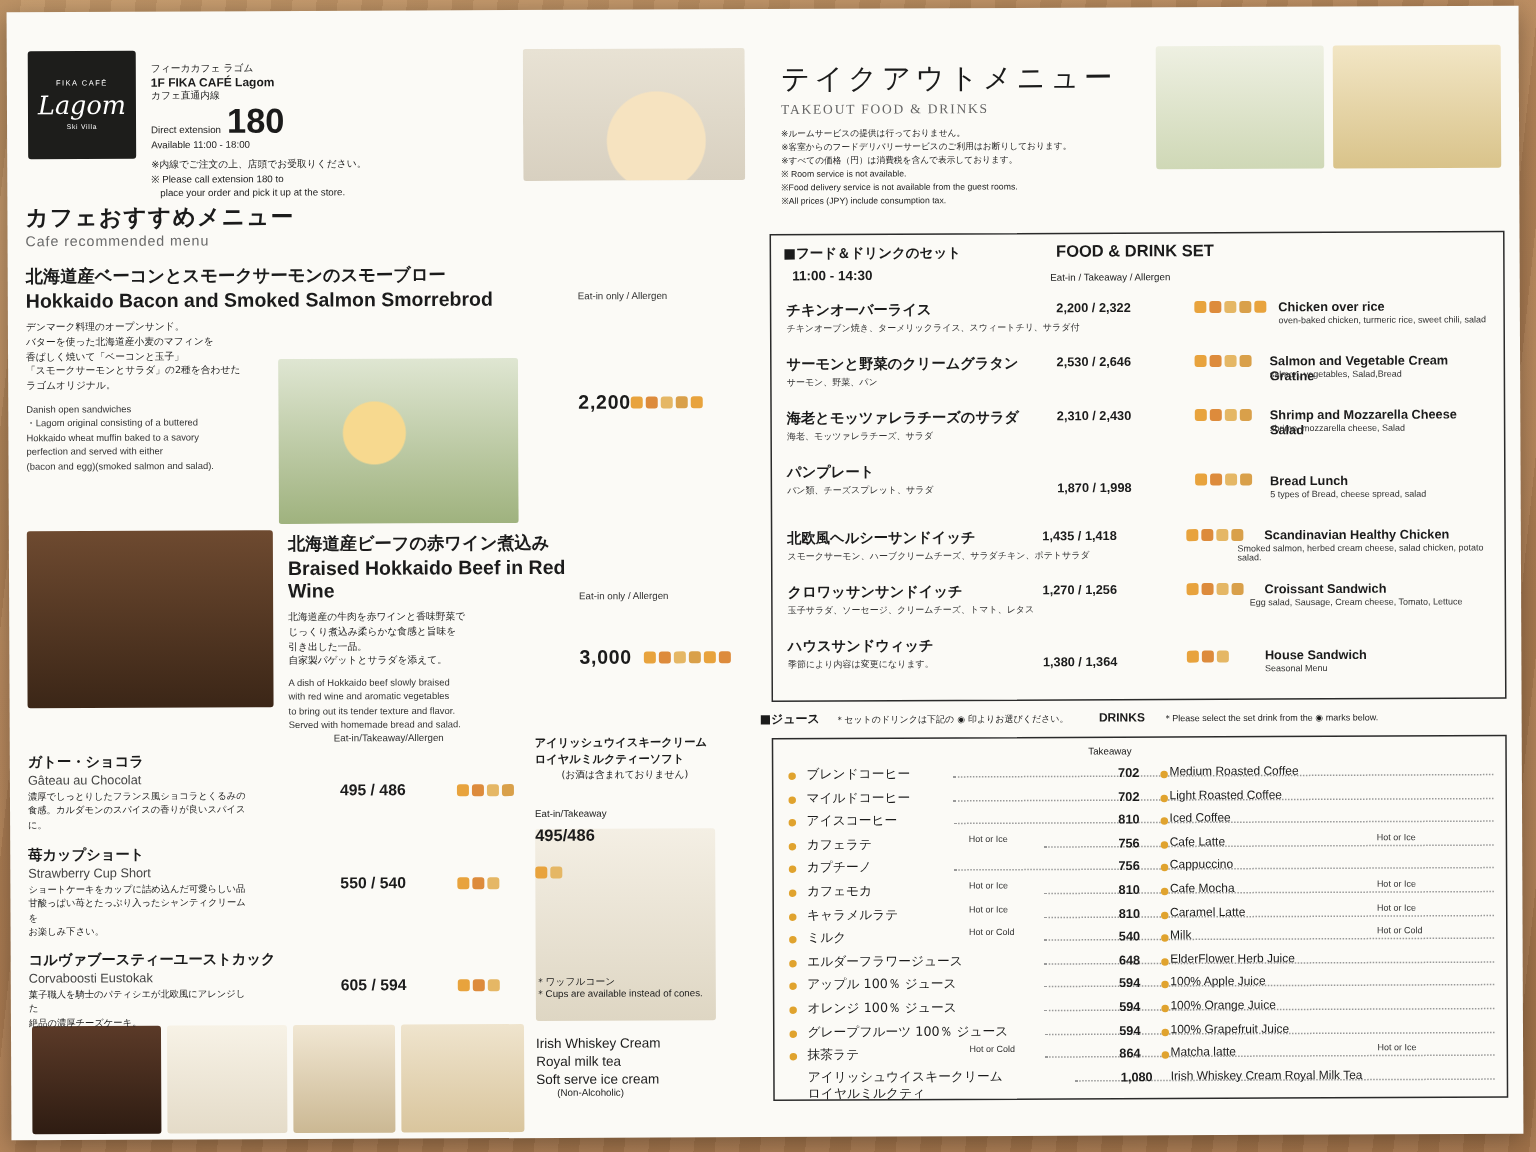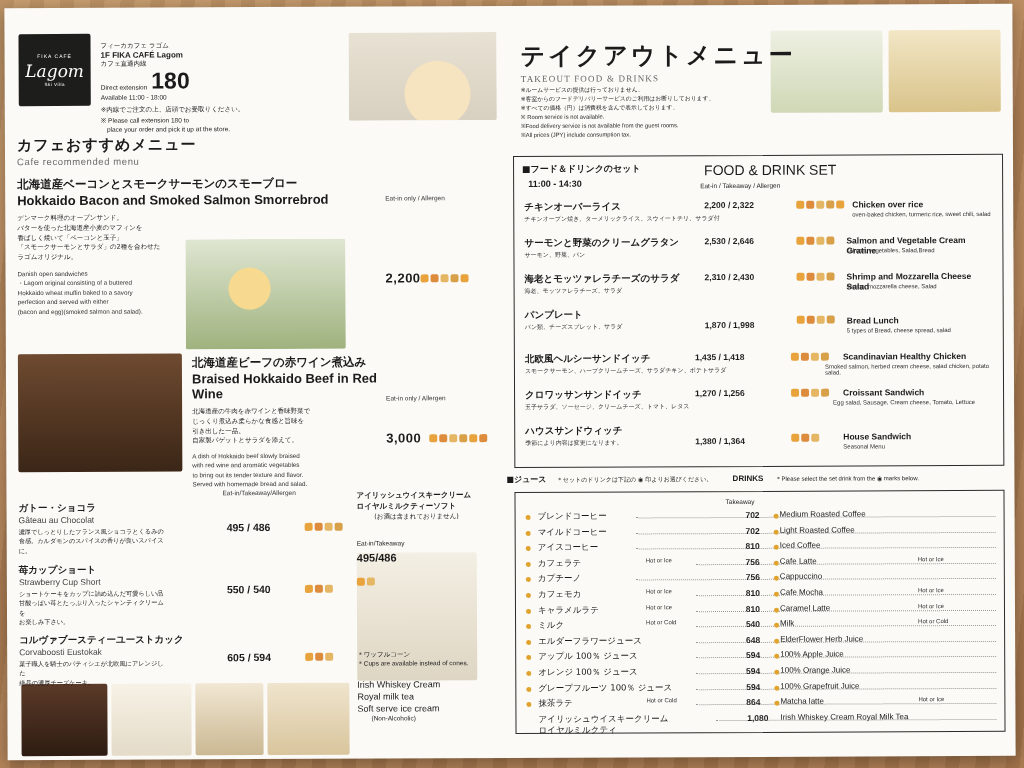--- a/index.html
+++ b/index.html
@@ -67,21 +67,21 @@
   .ph-curry{left:884px;top:26px;width:112px;height:82px;background:linear-gradient(#f2e6c5,#d9c38a);}
   .ph-smorre{left:180px;top:232px;width:160px;height:110px;background:radial-gradient(circle at 40% 45%,#f7d98f 0 18%,rgba(0,0,0,0) 19%),linear-gradient(#dfe6d2,#9fb27e);}
   .ph-beef{left:12px;top:346px;width:164px;height:118px;background:linear-gradient(#6e4a30,#3b2617);}
   .ph-icecream{left:350px;top:546px;width:120px;height:128px;background:linear-gradient(#f4efe4,#ded6c3);}
   .ph-cake1{left:14px;top:676px;width:86px;height:72px;background:linear-gradient(#5b3a28,#2e1c12);}
   .ph-cake2{left:104px;top:676px;width:80px;height:72px;background:linear-gradient(#f7f2e6,#e4dbc8);}
   .ph-cake3{left:188px;top:676px;width:68px;height:72px;background:linear-gradient(#f1e7d3,#cbb893);}
   .ph-cake4{left:260px;top:676px;width:82px;height:72px;background:linear-gradient(#efe4cd,#d9c59d);}
   
   .takeout-hd{position:absolute;left:516px;top:34px;}
-  .takeout-hd .jpt{font-size:24px;font-weight:bold;letter-spacing:3px;}
+  .takeout-hd .jpt{font-size:19px;font-weight:normal;letter-spacing:3px;}
   .takeout-hd .ent{font-size:9px;color:#666;letter-spacing:1.2px;margin-top:2px;font-family:Liberation Serif, serif;}
   .notes{position:absolute;left:516px;top:80px;width:260px;}
   .notes div{font-size:5.8px;line-height:1.55;}
   
   .setbox{position:absolute;left:508px;top:150px;width:488px;height:310px;border:1px solid #2b2b2b;}
   .setbox-hd{position:absolute;left:8px;top:6px;font-size:9px;font-weight:bold;}
   .setbox-time{position:absolute;left:14px;top:22px;font-size:9px;font-weight:bold;}
   .row{position:absolute;left:10px;right:8px;}
   .row .nm-jp{font-size:9.5px;font-weight:bold;}
   .row .nm-sub{font-size:6px;color:#333;margin-top:1px;}
@@ -174,21 +174,21 @@
 ・Lagom original consisting of a buttered
 Hokkaido wheat muffin baked to a savory
 perfection and served with either
 (bacon and egg)(smoked salmon and salad).</div>
     </div>
   </div>
 
   <div style="position:absolute;left:380px;top:188px">
     <div class="allergen-label">Eat-in only / Allergen</div>
   </div>
-  <div style="position:absolute;left:380px;top:264px;display:flex;align-items:center;gap:0">
+  <div style="position:absolute;left:380px;top:254px;display:flex;align-items:center;gap:0">
     <div class="pricebig">2,200</div>
     <span class="alg">
           <i></i>
           <i class="c2"></i>
           <i class="c3"></i>
           <i class="c4"></i>
           <i></i>
         </span>
   </div>
 
@@ -269,42 +269,42 @@
     <div class="tiny" style="margin-top:18px">Eat-in/Takeaway</div>
     <div class="md b" style="margin-top:4px">495/486</div>
     <span class="alg" style="margin-top:14px;display:inline-flex">
           <i></i>
           <i class="c3"></i>
         </span>
   </div>
   <div style="position:absolute;left:350px;top:644px;width:130px">
     <div class="tiny jp">＊ワッフルコーン</div>
     <div class="tiny">＊Cups are available instead of cones.</div>
-    <div class="sm" style="white-space:pre-line;margin-top:10px">Irish Whiskey Cream
+    <div class="sm" style="white-space:pre-line;margin-top:21px">Irish Whiskey Cream
 Royal milk tea
 Soft serve ice cream</div>
     <div class="tiny" style="margin-left:14px">(Non-Alcoholic)</div>
   </div>
 
   <div class="takeout-hd">
     <div class="jpt jp">テイクアウトメニュー</div>
     <div class="ent">TAKEOUT FOOD &amp; DRINKS</div>
   </div>
   <div class="notes">
     <div class="jp">※ルームサービスの提供は行っておりません。</div>
     <div class="jp">※客室からのフードデリバリーサービスのご利用はお断りしております。</div>
     <div class="jp">※すべての価格（円）は消費税を含んで表示しております。</div>
     <div>※ Room service is not available.</div>
     <div>※Food delivery service is not available from the guest rooms.</div>
     <div>※All prices (JPY) include consumption tax.</div>
   </div>
 
   <div class="setbox">
     <div class="setbox-hd jp">■フード＆ドリンクのセット</div>
-    <div style="position:absolute;left:190px;top:6px;font-size:14px;font-weight:normal">FOOD &amp; DRINK SET</div>
+    <div style="position:absolute;left:190px;top:6px;font-size:11px;font-weight:bold">FOOD &amp; DRINK SET</div>
     <div class="setbox-time">11:00 - 14:30</div>
     <div style="position:absolute;left:186px;top:26px;font-size:6.5px">Eat-in  /  Takeaway  /  Allergen</div>
 
     <div class="row" style="top:44px">
       <div class="nm-jp jp">チキンオーバーライス</div>
       <div class="nm-sub jp">チキンオーブン焼き、ターメリックライス、スウィートチリ、サラダ付</div>
       <div class="pr" style="left:180px;top:0">2,200 / 2,322</div>
       <span class="alg" style="position:absolute;left:272px;top:1px">
             <i></i>
             <i class="c2"></i>

